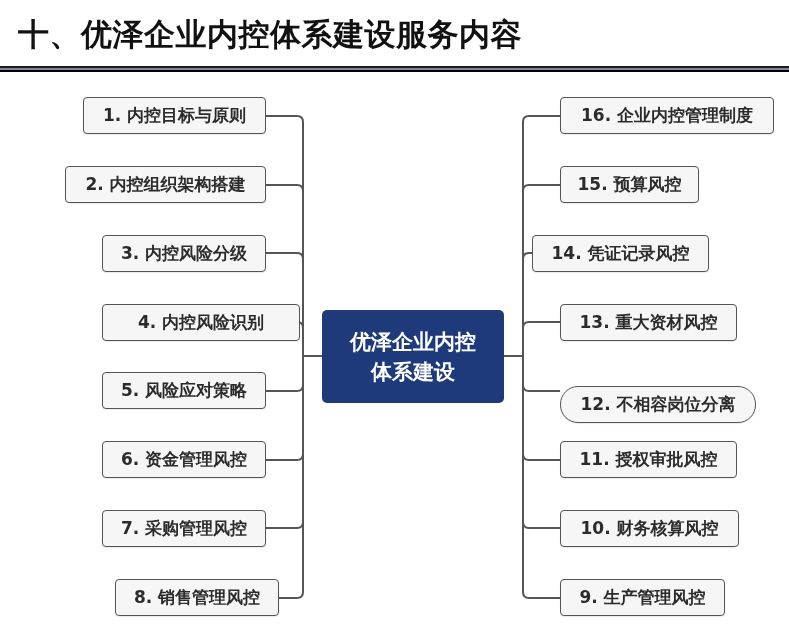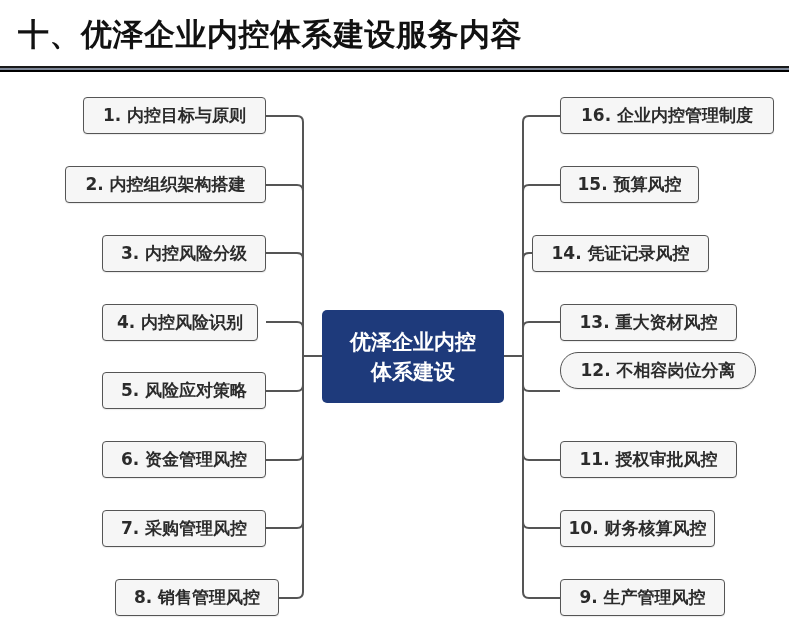--- a/index.html
+++ b/index.html
@@ -50,26 +50,26 @@
 </svg>
 
 <div class="center">
   <span>优泽企业内控</span>
   <span>体系建设</span>
 </div>
 
 <div class="node" style="left:83px;top:97px;width:183px;">1. 内控目标与原则</div>
 <div class="node" style="left:65px;top:166px;width:201px;">2. 内控组织架构搭建</div>
 <div class="node" style="left:102px;top:235px;width:164px;">3. 内控风险分级</div>
-<div class="node" style="left:102px;top:304px;width:156px;">4. 内控风险识别</div>
+<div class="node" style="left:102px;top:304px;width:198px;">4. 内控风险识别</div>
 <div class="node" style="left:102px;top:372px;width:164px;">5. 风险应对策略</div>
 <div class="node" style="left:102px;top:441px;width:164px;">6. 资金管理风控</div>
 <div class="node" style="left:102px;top:510px;width:164px;">7. 采购管理风控</div>
 <div class="node" style="left:102px;top:579px;width:164px;margin-left:13px;">8. 销售管理风控</div>
 
 <div class="node" style="left:560px;top:97px;width:214px;">16. 企业内控管理制度</div>
 <div class="node" style="left:560px;top:166px;width:139px;">15. 预算风控</div>
 <div class="node" style="left:532px;top:235px;width:177px;">14. 凭证记录风控</div>
 <div class="node" style="left:560px;top:304px;width:177px;">13. 重大资材风控</div>
-<div class="node" style="left:560px;top:352px;width:196px;border-radius:18px;">12. 不相容岗位分离</div>
+<div class="node" style="left:560px;top:386px;width:196px;border-radius:18px;">12. 不相容岗位分离</div>
 <div class="node" style="left:560px;top:441px;width:177px;">11. 授权审批风控</div>
-<div class="node" style="left:560px;top:510px;width:155px;">10. 财务核算风控</div>
+<div class="node" style="left:560px;top:510px;width:179px;">10. 财务核算风控</div>
 <div class="node" style="left:560px;top:579px;width:165px;">9. 生产管理风控</div>
 
 </body></html>

